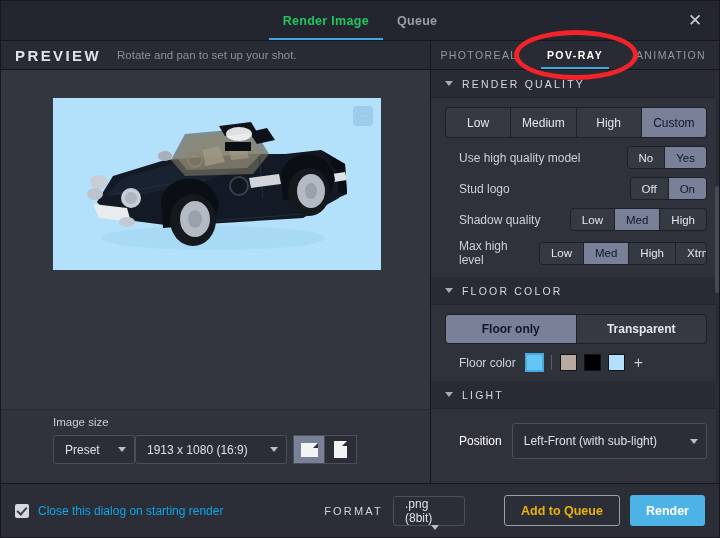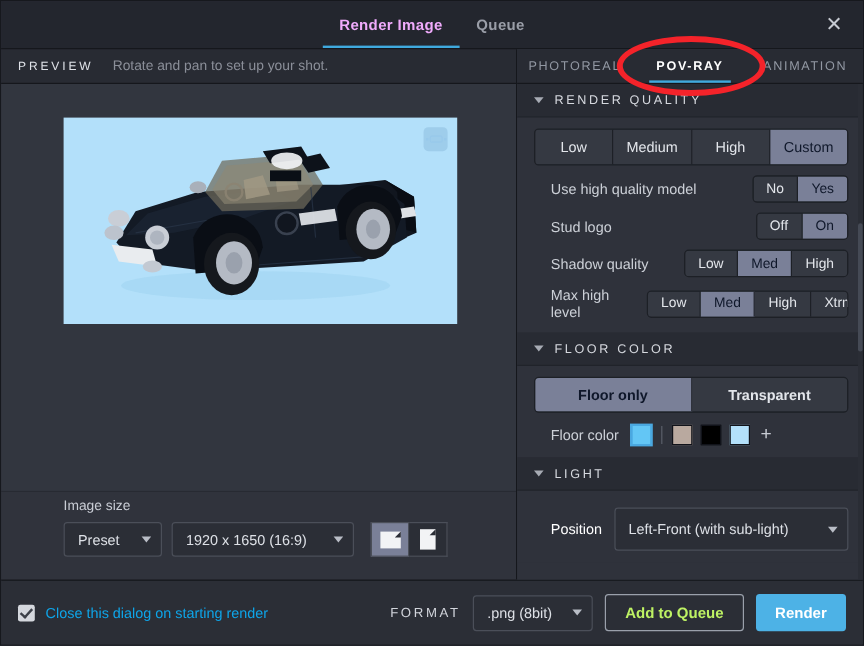--- a/index.html
+++ b/index.html
@@ -26,21 +26,21 @@
     border-bottom: 1px solid #15171c;
   }
   .top-tabs { display: flex; align-items: stretch; gap: 0; }
   .top-tab {
     padding: 0 14px;
     display: flex; align-items: center;
     font-size: 12.5px; font-weight: bold;
     color: #9a9ea8; letter-spacing: .3px;
     position: relative; cursor: pointer;
   }
-  .top-tab.active { color: #f0abfc; }
+  .top-tab.active { color: #22c55e; }
   .top-tab.active::after {
     content: ""; position: absolute; left: 0; right: 0; bottom: 0;
     height: 2px; background: #3fa9dd;
   }
   .close-btn {
     position: absolute; right: 6px; top: 0; bottom: 0;
     width: 36px; display: flex; align-items: center; justify-content: center;
     color: #c6cad2; font-size: 17px; cursor: pointer;
   }
 
@@ -50,21 +50,21 @@
   .right-col { flex: 1; display: flex; flex-direction: column; background: #2f323b; position: relative; }
 
   
   .preview-head {
     height: 29px; min-height: 29px;
     background: #282b33;
     display: flex; align-items: center; gap: 16px;
     padding: 0 14px;
     border-bottom: 1px solid #15171c;
   }
-  .preview-title { font-size: 10px; font-weight: normal; letter-spacing: 2.4px; color: #dfe2e8; }
+  .preview-title { font-size: 15px; font-weight: bold; letter-spacing: 2.4px; color: #dfe2e8; }
   .preview-sub { font-size: 11.5px; color: #8b8f99; }
 
   
   .mode-tabs {
     height: 29px; min-height: 29px;
     background: #282b33;
     display: flex; align-items: stretch;
     border-bottom: 1px solid #15171c;
   }
   .mode-tab {
@@ -107,21 +107,21 @@
   .car { position: absolute; left: 0; top: 0; width: 100%; height: 100%; }
 
   
   .size-bar {
     height: 74px; min-height: 74px;
     background: #30333c;
     padding: 6px 0 0 52px;
     border-top: 1px solid #272a32;
   }
   .size-label { font-size: 11.5px; color: #c9cdd5; margin-bottom: 7px; }
-  .size-row { display: flex; align-items: center; gap: 8px; }
+  .size-row { display: flex; align-items: center; }
 
   .select {
     height: 29px; background: #2b2e36;
     border: 1px solid #4b4f59; border-radius: 3px;
     display: flex; align-items: center; justify-content: space-between;
     padding: 0 8px 0 11px; color: #dde0e6; font-size: 12px; cursor: pointer;
   }
   .select .caret {
     width: 0; height: 0; margin-left: 10px;
     border-left: 4px solid transparent; border-right: 4px solid transparent;
@@ -231,27 +231,27 @@
   }
   .chk::after {
     content: ""; position: absolute; left: 4px; top: 1px;
     width: 4px; height: 8px;
     border: solid #3c4049; border-width: 0 2px 2px 0;
     transform: rotate(42deg);
   }
   .chk-label { font-size: 12px; color: #0ea5e9; }
   .spacer { flex: 1; }
   .fmt-label { font-size: 11px; letter-spacing: 2.2px; color: #d2d5dc; }
-  .sel-fmt { width: 100px; height: 30px; }
+  .sel-fmt { width: 72px; height: 30px; flex-direction: column; }
   .btn {
     height: 31px; padding: 0 16px; border-radius: 3px;
     display: flex; align-items: center; justify-content: center;
     font-size: 12.5px; font-weight: bold; cursor: pointer;
   }
-  .btn-outline { background: transparent; border: 1px solid #9aa0ab; color: #bef264; }
+  .btn-outline { background: transparent; border: 1px solid #9aa0ab; color: #eab308; margin-left: 29px; }
   .btn-primary { background: #4db2e6; color: #ffffff; border: none; }
 
   
   .annot {
     position: absolute; left: 513px; top: 29px;
     width: 124px; height: 50px;
     border: 5px solid #f4232a; border-radius: 50%;
     pointer-events: none; z-index: 40;
   }
 </style>
@@ -342,21 +342,21 @@
       </div>
 
       <div class="size-bar">
         <div class="size-label">Image size</div>
         <div class="size-row">
           <div class="select sel-preset">
             <span>Preset</span>
             <span class="caret"></span>
           </div>
           <div class="select sel-res">
-            <span>1920 x 1650 (16:9)</span>
+            <span>1913 x 1080 (16:9)</span>
             <span class="caret"></span>
           </div>
           <div class="orient-group">
             <div class="orient-btn sel">
               <span class="pg pg-land"></span>
             </div>
             <div class="orient-btn">
               <span class="pg pg-port"></span>
             </div>
           </div>

